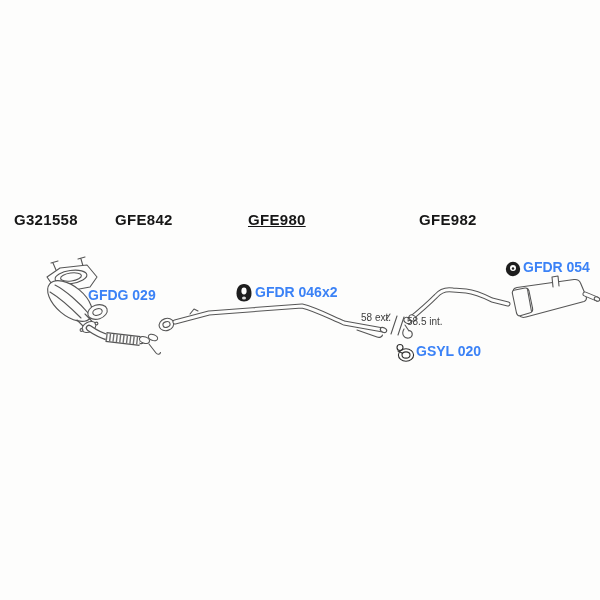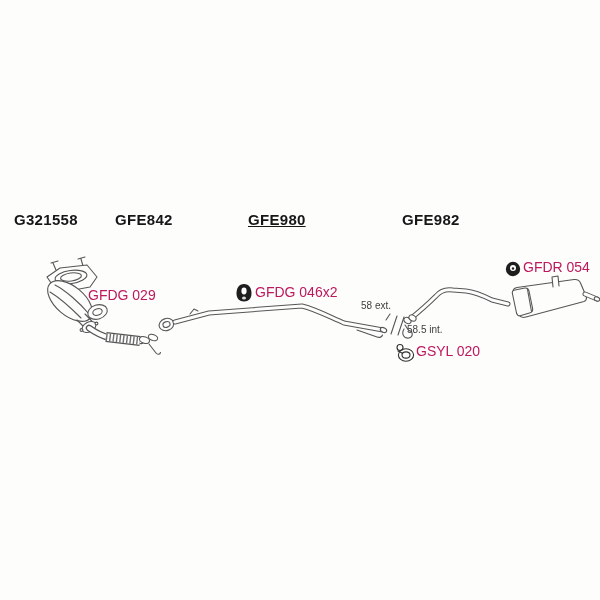--- a/index.html
+++ b/index.html
@@ -15,42 +15,42 @@
   .h-label{
     position:absolute;
     font-weight:bold;
     font-size:15px;
     letter-spacing:.3px;
     color:#161616;
     white-space:nowrap;
   }
   .p-label{
     position:absolute;
-    font-weight:normal;
+    font-weight:bold;
     font-size:14px;
-    color:#be185d;
+    color:#3b82f6;
     white-space:nowrap;
     cursor:pointer;
   }
   .m-label{
     position:absolute;
     font-size:10px;
     color:#3d3d3d;
     white-space:nowrap;
   }
   #h-cat   {left:14px;  top:211px;}
   #h-front {left:115px; top:211px;}
   #h-centre{left:248px; top:211px;text-decoration:underline;}
-  #h-rear  {left:402px; top:211px;}
+  #h-rear  {left:419px; top:211px;}
   #t-gasket{left:88px; top:287px;}
   #t-mountc{left:255px; top:284px;}
   #t-mountr{left:523px; top:259px;}
   #t-clamp {left:416px; top:343px;}
-  #m-ext{left:361px; top:300px;}
-  #m-int{left:407px; top:324px;}
+  #m-ext{left:361px; top:312px;}
+  #m-int{left:407px; top:316px;}
 </style>
 </head>
 <body>
 
 <div id="stage">
 
   <svg class="lineart" width="600" height="600" viewBox="0 0 600 600">
     <g fill="none" stroke="#565656" stroke-width="1.1" stroke-linecap="round" stroke-linejoin="round">
 
       <g>
@@ -157,20 +157,20 @@
       </g>
     </g>
   </svg>
 
   <div class="h-label" id="h-cat">G321558</div>
   <div class="h-label" id="h-front">GFE842</div>
   <div class="h-label" id="h-centre">GFE980</div>
   <div class="h-label" id="h-rear">GFE982</div>
 
   <div class="p-label" id="t-gasket">GFDG 029</div>
-  <div class="p-label" id="t-mountc">GFDG 046x2</div>
+  <div class="p-label" id="t-mountc">GFDR 046x2</div>
   <div class="p-label" id="t-mountr">GFDR 054</div>
   <div class="p-label" id="t-clamp">GSYL 020</div>
 
   <div class="m-label" id="m-ext">58 ext.</div>
   <div class="m-label" id="m-int">58.5 int.</div>
 
 </div>
 
 </body></html>

